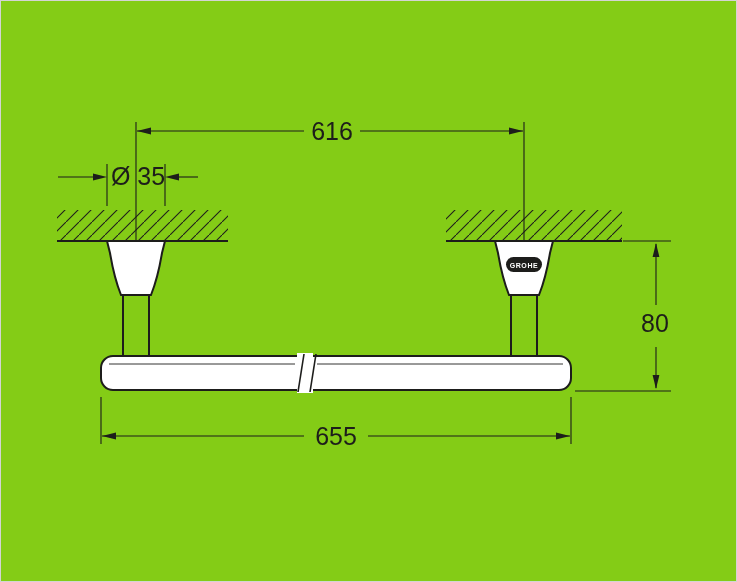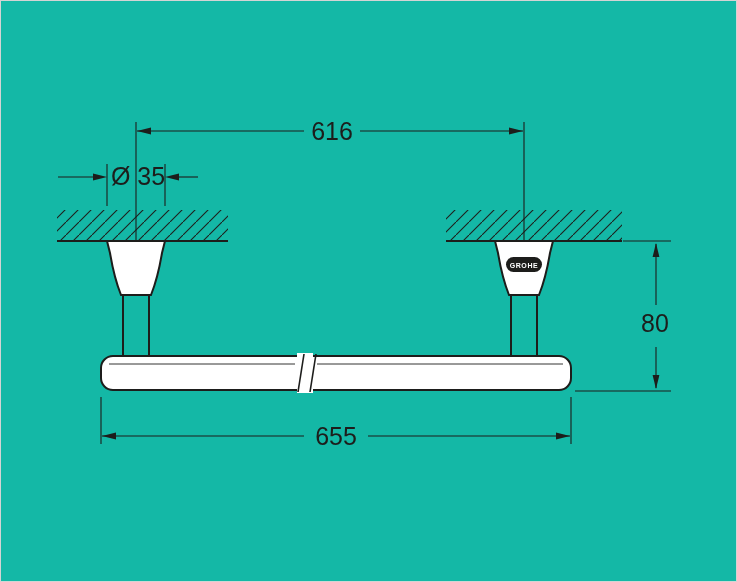--- a/index.html
+++ b/index.html
@@ -5,21 +5,21 @@
   html, body {
     margin: 0;
     padding: 0;
     background: #ffffff;
     font-family: "Liberation Sans", sans-serif;
   }
   .canvas {
     position: relative;
     width: 737px;
     height: 582px;
-    background: #14b8a6;
+    background: #84cc16;
     border: 1px solid #d4d4d4;
     box-sizing: border-box;
     overflow: hidden;
   }
   svg { display: block; }
   .obj-line   { stroke: #1d1d1b; stroke-width: 2;   fill: none; }
   .obj-fill   { stroke: #1d1d1b; stroke-width: 2;   fill: #ffffff; }
   .thin-line  { stroke: #1d1d1b; stroke-width: 1.1; fill: none; }
   .wall-line  { stroke: #1d1d1b; stroke-width: 2.2; fill: none; }
   .hilite     { stroke: #1d1d1b; stroke-width: 0.9; fill: none; }

